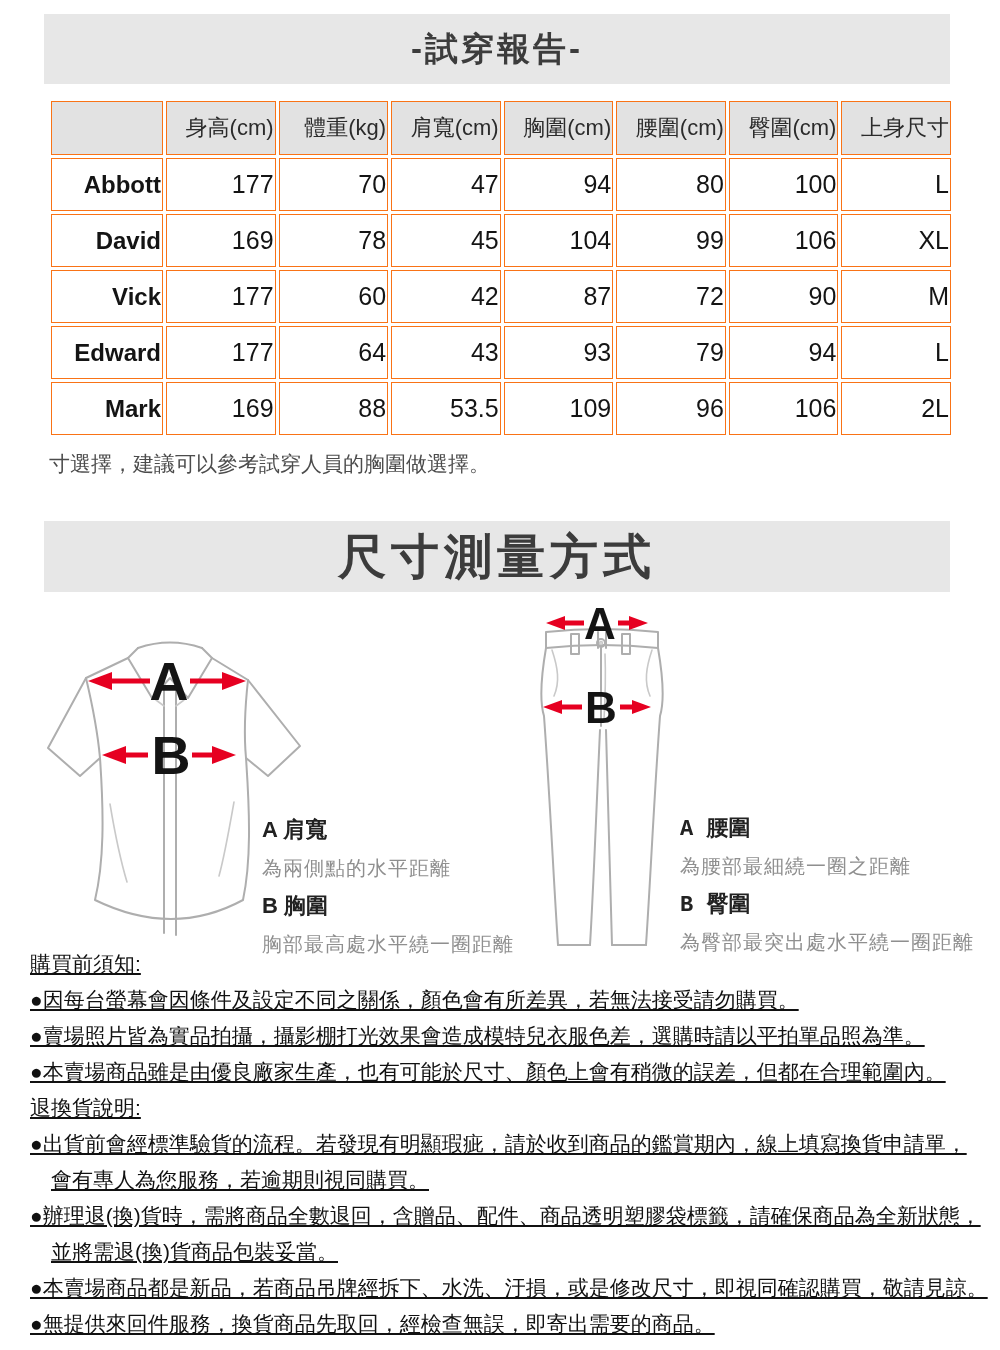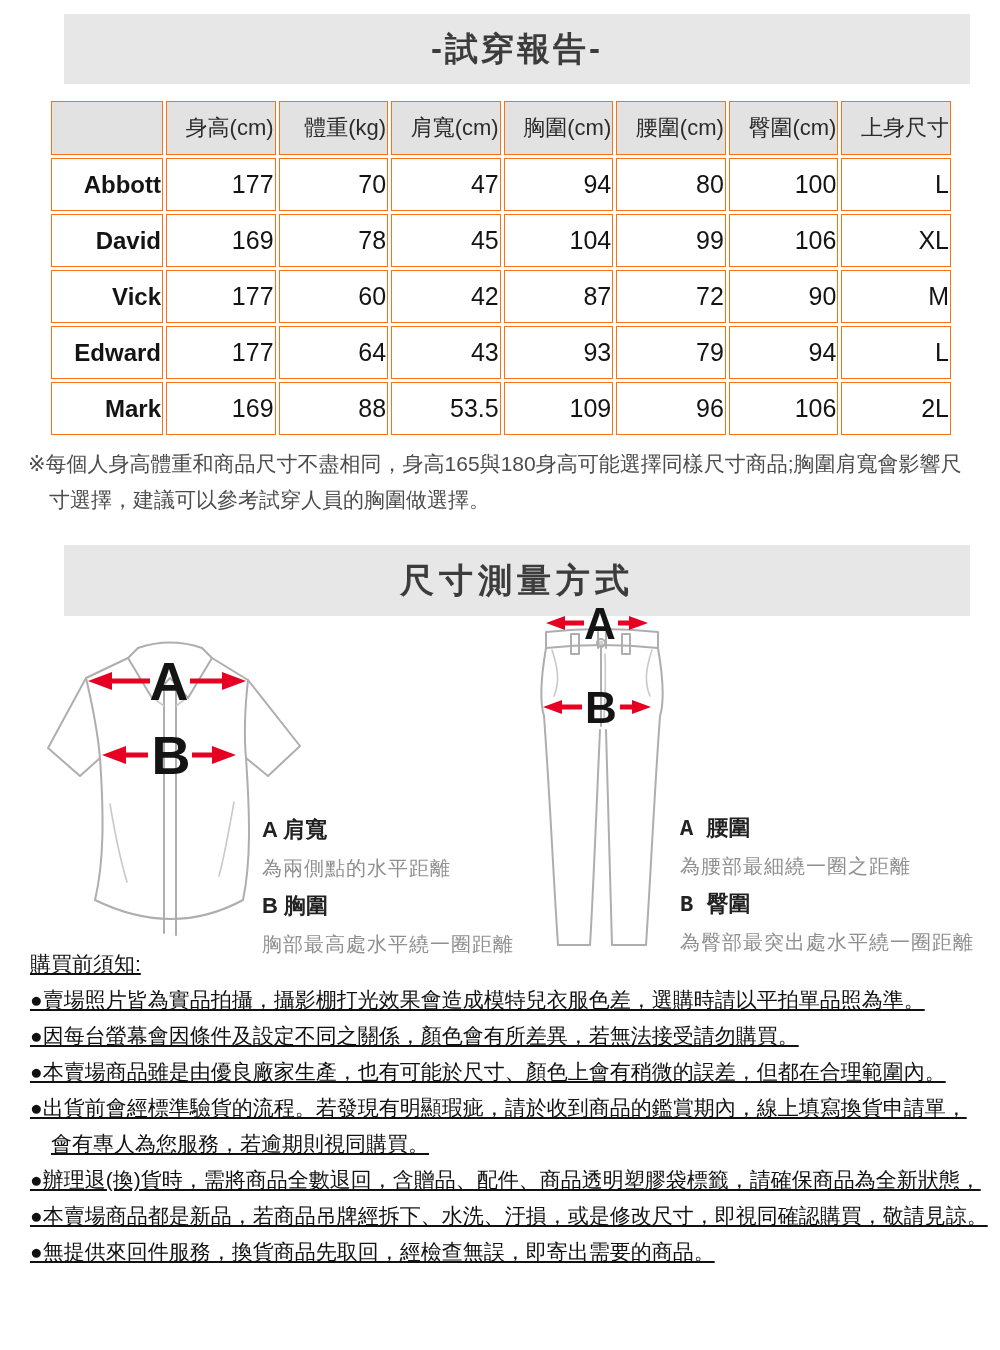--- a/index.html
+++ b/index.html
@@ -1,23 +1,23 @@
 <!DOCTYPE html>
 <html><head>
 <meta charset="utf-8">
 <style>
   html,body{margin:0;padding:0;background:#fff;}
   .page{position:relative;width:1000px;height:1350px;background:#fff;overflow:hidden;
         font-family:"Liberation Sans","DejaVu Sans",sans-serif;color:#1a1a1a;}
 
   
-  .band{position:absolute;left:64px;width:906px;height:70px;background:#e7e7e7;
+  .band{position:absolute;left:44px;width:906px;height:70px;background:#e7e7e7;
         display:flex;align-items:center;justify-content:center;color:#3c3c3c;font-weight:bold;}
   .band1{top:14px;font-size:33px;letter-spacing:3px;}
-  .band2{top:521px;height:71px;font-size:34px;letter-spacing:5px;margin-top:24px;}
+  .band2{top:521px;height:71px;font-size:48px;letter-spacing:5px;}
 
   
   table.fit{position:absolute;left:48px;top:98px;width:906px;border-collapse:separate;
             border-spacing:3px;table-layout:fixed;}
   table.fit col.c0{width:112px;}
   table.fit th,table.fit td{border:1px solid #f97316;text-align:right;vertical-align:middle;}
   table.fit thead th{background:#e2e2e2;height:50px;font-size:22px;font-weight:normal;color:#2b2b2b;}
   table.fit tbody th{background:#fff;height:49px;font-size:24px;font-weight:bold;color:#141414;margin-left:26px;}
   table.fit tbody td{background:#fff;height:49px;font-size:25px;font-weight:normal;color:#141414;padding-left:36px;}
 
@@ -120,21 +120,20 @@
         <td>53.5</td>
         <td>109</td>
         <td>96</td>
         <td>106</td>
         <td>2L</td>
       </tr>
     </tbody>
   </table>
 
   <div class="note">
-    <div>※每個人身高體重和商品尺寸不盡相同，身高165與180身高可能選擇同樣尺寸商品;胸圍肩寬會影響尺</div>
     <div class="cont">寸選擇，建議可以參考試穿人員的胸圍做選擇。</div>
   </div>
 
   <div class="band band2">尺寸測量方式</div>
 
   <svg class="diag" style="left:38px;top:636px;" width="300" height="318" viewBox="0 0 300 318">
     <g class="outline">
       <path d="M90,22 L48,42 L10,112 L42,140 L62,122 C66,180 66,226 57,264 Q135,302 205,264 C213,226 212,180 208,122 L230,140 L262,110 L210,44 L174,22"></path>
       <path d="M100,12 Q132,1 164,12"></path>
       <path d="M100,12 L90,22 L114,62 L132,42 L150,62 L174,22 L164,12"></path>
@@ -211,23 +210,25 @@
 
   <div class="legend" style="left:680px;top:791px;font-family:Liberation Mono, monospace;">
     <div class="t">A 腰圍</div>
     <div class="d">為腰部最細繞一圈之距離</div>
     <div class="t">B 臀圍</div>
     <div class="d">為臀部最突出處水平繞一圈距離</div>
   </div>
 
   <div class="notices">
     <div>購買前須知:</div>
+    <div>●因每台螢幕會因條件及設定不同之關係，顏色會有所差異，若無法接受請勿購買。</div>
     <div>●賣場照片皆為實品拍攝，攝影棚打光效果會造成模特兒衣服色差，選購時請以平拍單品照為準。</div>
-    <div>●因每台螢幕會因條件及設定不同之關係，顏色會有所差異，若無法接受請勿購買。</div>
     <div>●本賣場商品雖是由優良廠家生產，也有可能於尺寸、顏色上會有稍微的誤差，但都在合理範圍內。</div>
+    <div>退換貨說明:</div>
     <div>●出貨前會經標準驗貨的流程。若發現有明顯瑕疵，請於收到商品的鑑賞期內，線上填寫換貨申請單，</div>
     <div class="cont">會有專人為您服務，若逾期則視同購買。</div>
     <div>●辦理退(換)貨時，需將商品全數退回，含贈品、配件、商品透明塑膠袋標籤，請確保商品為全新狀態，</div>
+    <div class="cont">並將需退(換)貨商品包裝妥當。</div>
     <div>●本賣場商品都是新品，若商品吊牌經拆下、水洗、汙損，或是修改尺寸，即視同確認購買，敬請見諒。</div>
     <div>●無提供來回件服務，換貨商品先取回，經檢查無誤，即寄出需要的商品。</div>
   </div>
 
 </div>
 
 </body></html>

